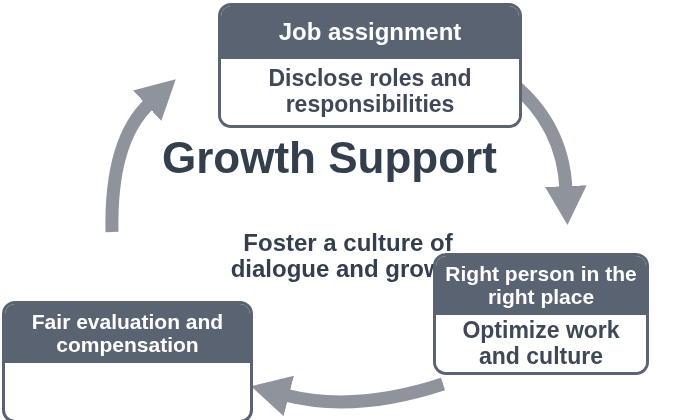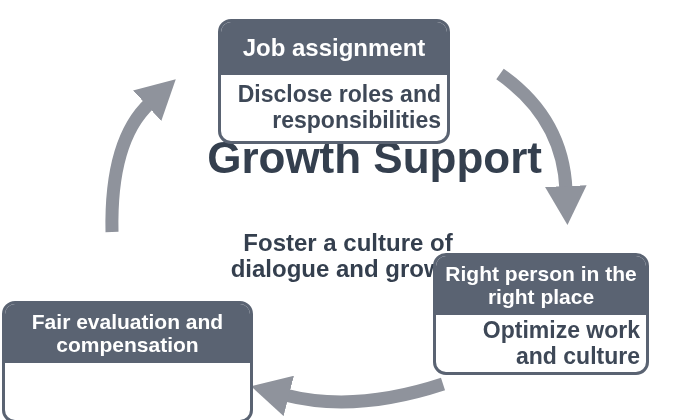--- a/index.html
+++ b/index.html
@@ -36,21 +36,21 @@
 
   .cycle-box {
     position: absolute;
     border: 3px solid var(--box_border);
     border-radius: 13px;
     background: #ffffff;
     overflow: hidden;
     display: flex;
     flex-direction: column;
   }
-  .box-top    { left: 218px; top: 19px;   width: 232px; height: 125px; }
+  .box-top    { left: 218px; top: 3px;   width: 304px; height: 125px; }
   .box-right  { left: 433px; top: 253px; width: 216px; height: 122px; }
   .box-left   { left: 2px;   top: 253px; width: 251px; height: 122px; margin-top: 48px; }
 
   .box-header {
     flex: 0 0 auto;
     background: var(--header_bg);
     color: var(--header_text);
     font-weight: bold;
     text-align: center;
     line-height: 1.1;
@@ -63,33 +63,32 @@
   .box-right .box-header { font-size: 21px; min-height: 55px; }
   .box-left .box-header  { font-size: 21px; min-height: 55px; }
 
   .box-body {
     flex: 1 1 auto;
     background: #ffffff;
     color: var(--body_text);
     font-weight: bold;
     font-size: 23px;
     line-height: 1.12;
-    text-align: right;
+    text-align: center;
     display: flex;
     align-items: center;
     justify-content: center;
     padding: 3px 6px;
-    border-radius: 30px;
   }
 
   .center-title {
     position: absolute;
     left: 162px; top: 136px;
     width: 380px;
-    text-align: right;
+    text-align: left;
     color: var(--title_text);
     font-weight: bold;
     font-size: 44px;
     letter-spacing: 0px;
     line-height: 1.0;
   }
   .center-subtitle {
     position: absolute;
     left: 202px; top: 190px;
     width: 292px;

